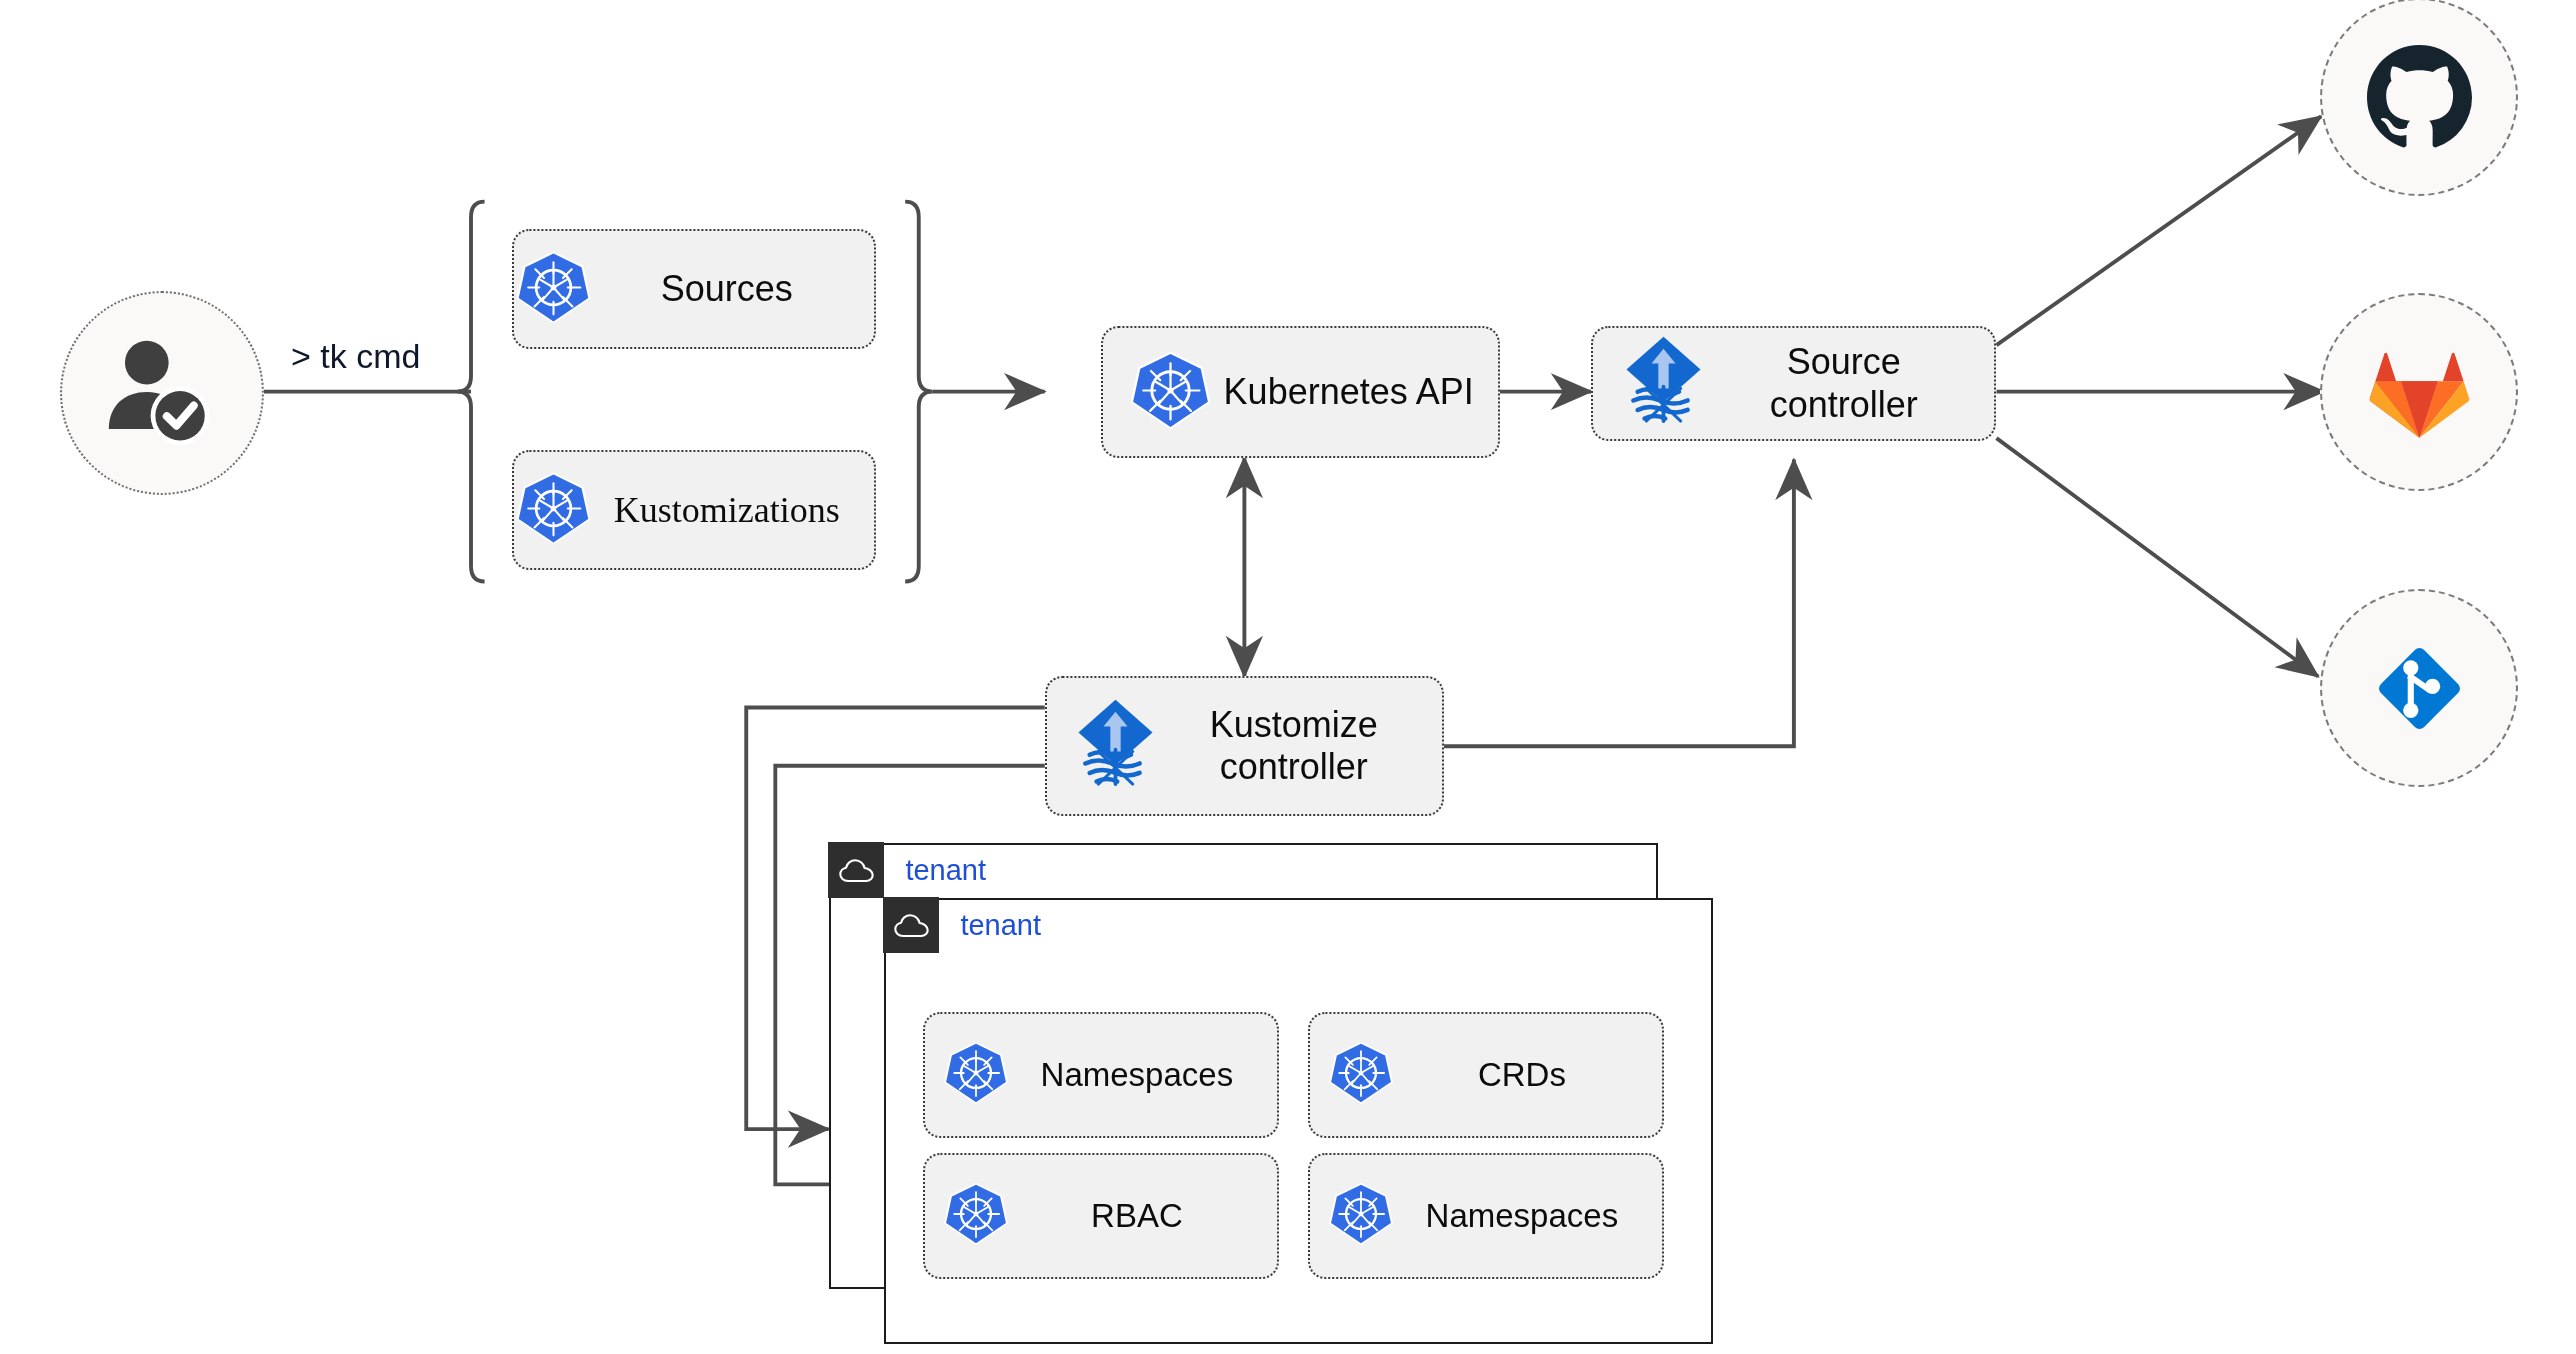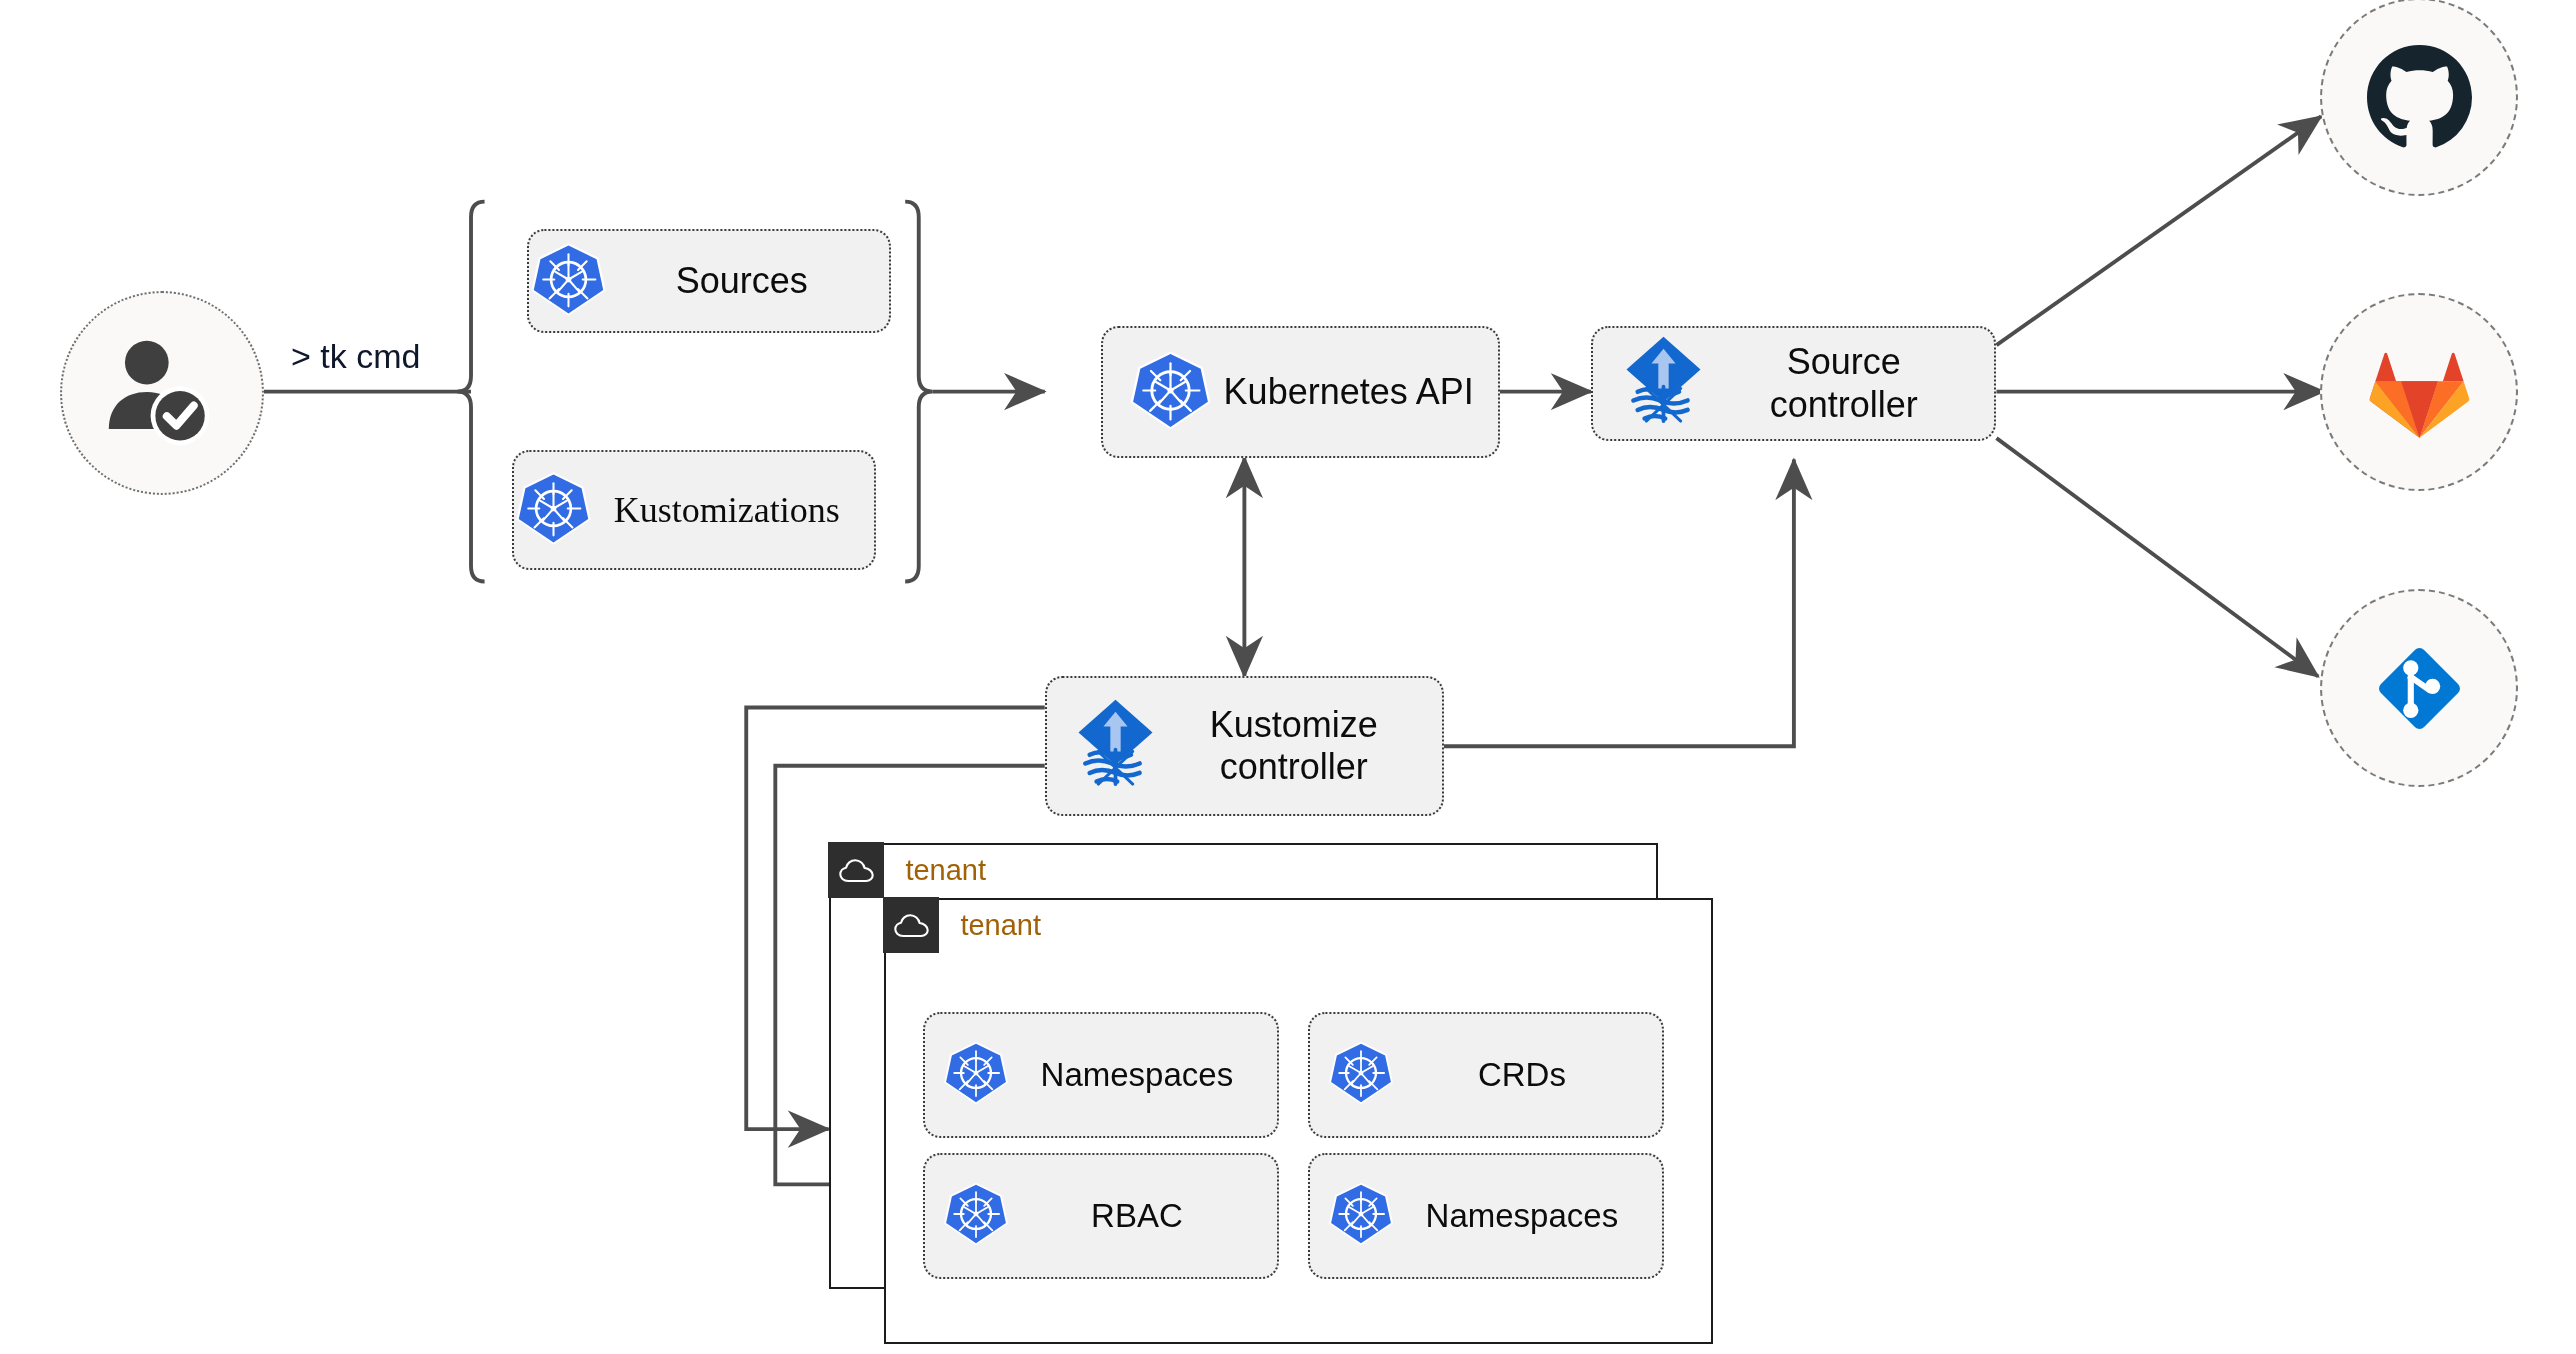--- a/index.html
+++ b/index.html
@@ -109,21 +109,21 @@
   .tenant-badge {
     width: 56px;
     height: 56px;
     background: #2e2e2e;
     display: flex;
     align-items: center;
     justify-content: center;
   }
   .tenant-name {
     font-size: 29px;
-    color: #a16207;
+    color: #1d4ed8;
     padding-left: 21.3px;
     white-space: nowrap;
   }
   .tenant-body {
     position: absolute;
     left: 0; right: 0;
     top: 56px; bottom: 0;
   }
   .tenant-grid {
     position: absolute;
@@ -189,21 +189,21 @@
       <path d="M4,49 C4,36.5 12.5,29.5 24,29.5 C31,29.5 36.5,32.2 40,36.6
                L40,49 Z" fill="#3f3f3f"></path>
       <circle cx="41.5" cy="42" r="15.5" fill="#ffffff"></circle>
       <circle cx="41.5" cy="42" r="13" fill="#3f3f3f"></circle>
       <path d="M34.5,42.2 L39.6,47.2 L48.7,36.6" stroke="#ffffff" stroke-width="4.2" fill="none" stroke-linecap="round" stroke-linejoin="round"></path>
     </svg>
   </div>
 
   <div class="cmdlabel" style="left:291px; top:337px;">&gt; tk cmd</div>
 
-  <div class="node" style="left:527px; top:229px; width:364px; height:104px;">
+  <div class="node" style="left:512px; top:229px; width:364px; height:120px;">
     <span class="ico">
       <svg width="79" height="79" viewBox="0 0 100 100" xmlns="http://www.w3.org/2000/svg">
         <path d="M50 4 L88 22.5 L97 64 L50 96 L3 64 L12 22.5 Z" fill="#ffffff" transform="translate(0,0)"></path>
         <path d="M50 7 L85.5 24.3 L94 63.3 L50 93 L6 63.3 L14.5 24.3 Z" fill="#326ce5"></path>
         <g fill="#ffffff" stroke="#ffffff" stroke-width="2.6" stroke-linecap="round">
           <circle cx="50" cy="50" r="3.6" stroke="none"></circle>
           <circle cx="50" cy="50" r="22" fill="none" stroke-width="3.4"></circle>
           <line x1="50" y1="18" x2="50" y2="32"></line>
           <line x1="50" y1="68" x2="50" y2="84"></line>
           <line x1="18" y1="50" x2="32" y2="50"></line>

